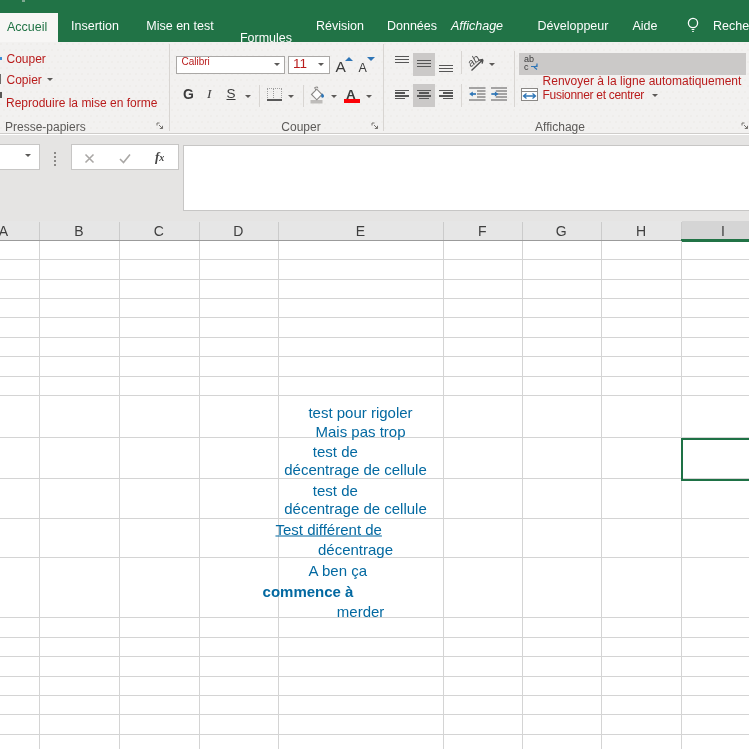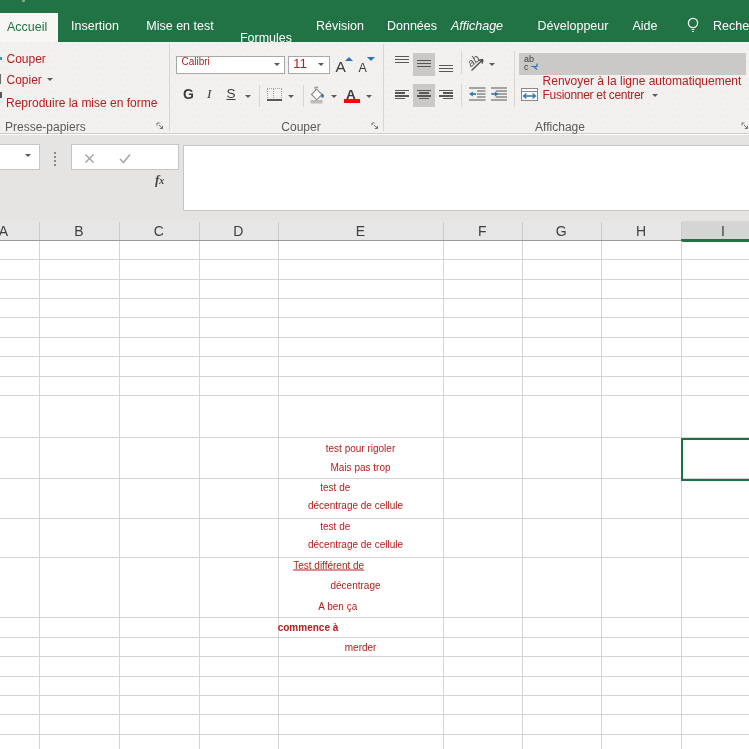--- a/index.html
+++ b/index.html
@@ -31,21 +31,21 @@
 #frow { left:0; top:135px; width:749px; height:106px; background:#e5e4e3; }
 .wbox { position:absolute; background:#fff; border:1px solid #c7c6c5; }
 
 #sheet { left:0; top:241px; width:749px; height:508px; background:#fff; }
 .vline { position:absolute; width:1px; background:#d4d4d4; top:0; height:508px; }
 .hline { position:absolute; height:1px; background:#d4d4d4; left:0; width:749px; }
 #headers { left:0; top:221px; width:749px; height:19px; background:#e6e6e6; }
 .hsep { position:absolute; top:1px; width:1px; height:18px; background:#cbcbcb; }
 .hletter { position:absolute; top:1.5px; font-size:14px; color:#3f3f3f; transform:translateX(-50%); }
 #hborder { left:0; top:240px; width:749px; height:1px; background:#9b9b9b; }
-.ctext { position:absolute; font-size:10px; color:#b91c1c; white-space:nowrap; transform:translate(-50%,-50%);margin-top:36px; }
+.ctext { position:absolute; font-size:15px; color:#0369a1; white-space:nowrap; transform:translate(-50%,-50%); }
 #selcell { left:680.9px; top:438.3px; width:75px; height:43px; border:2.6px solid #1e7145; background:transparent; }
 </style>
 </head>
 <body>
 <div class="abs" id="greenbar"></div>
 <div class="abs" style="left:21.8px; top:0; width:3px; height:1.6px; background:#7fa991;"></div>
 <div class="abs" id="seltab">
     <span>Accueil</span>
   </div>
 <div class="tab" style="left:95px;">Insertion</div>
@@ -196,21 +196,21 @@
 <div class="abs" style="left:84px; top:150px; width:11px; height:11px;">
   <svg width="11" height="11" viewBox="0 0 11 11">
       <path d="M1.5 1.5 L9.5 9.5 M9.5 1.5 L1.5 9.5" stroke="#a9a7a5" stroke-width="1.6"></path>
     </svg>
 </div>
 <div class="abs" style="left:119px; top:150px; width:12px; height:11px;">
   <svg width="12" height="11" viewBox="0 0 12 11">
       <path d="M1 6 L4.5 9.5 L11 1.5" stroke="#a9a7a5" stroke-width="1.6" fill="none"></path>
     </svg>
 </div>
-<div class="abs" style="left:155px; top:149px; font-size:13px; color:#444; font-style:italic; font-family:'Liberation Serif',serif; font-weight:bold;margin-top:23px;">f<span style="font-size:10px;">x</span></div>
+<div class="abs" style="left:155px; top:149px; font-size:13px; color:#444; font-style:italic; font-family:'Liberation Serif',serif; font-weight:bold;">f<span style="font-size:10px;">x</span></div>
 <div class="wbox" style="left:183px; top:145px; width:576px; height:66px;"></div>
 
 <div class="abs" id="sheet"></div>
 <div class="abs" id="headers">
   <div class="hletter" style="left:3.5px;">A</div>
   <div class="hletter" style="left:79px;">B</div>
   <div class="hletter" style="left:158.8px;">C</div>
   <div class="hletter" style="left:238.2px;">D</div>
   <div class="hletter" style="left:360.5px;">E</div>
   <div class="hletter" style="left:482.2px;">F</div>

